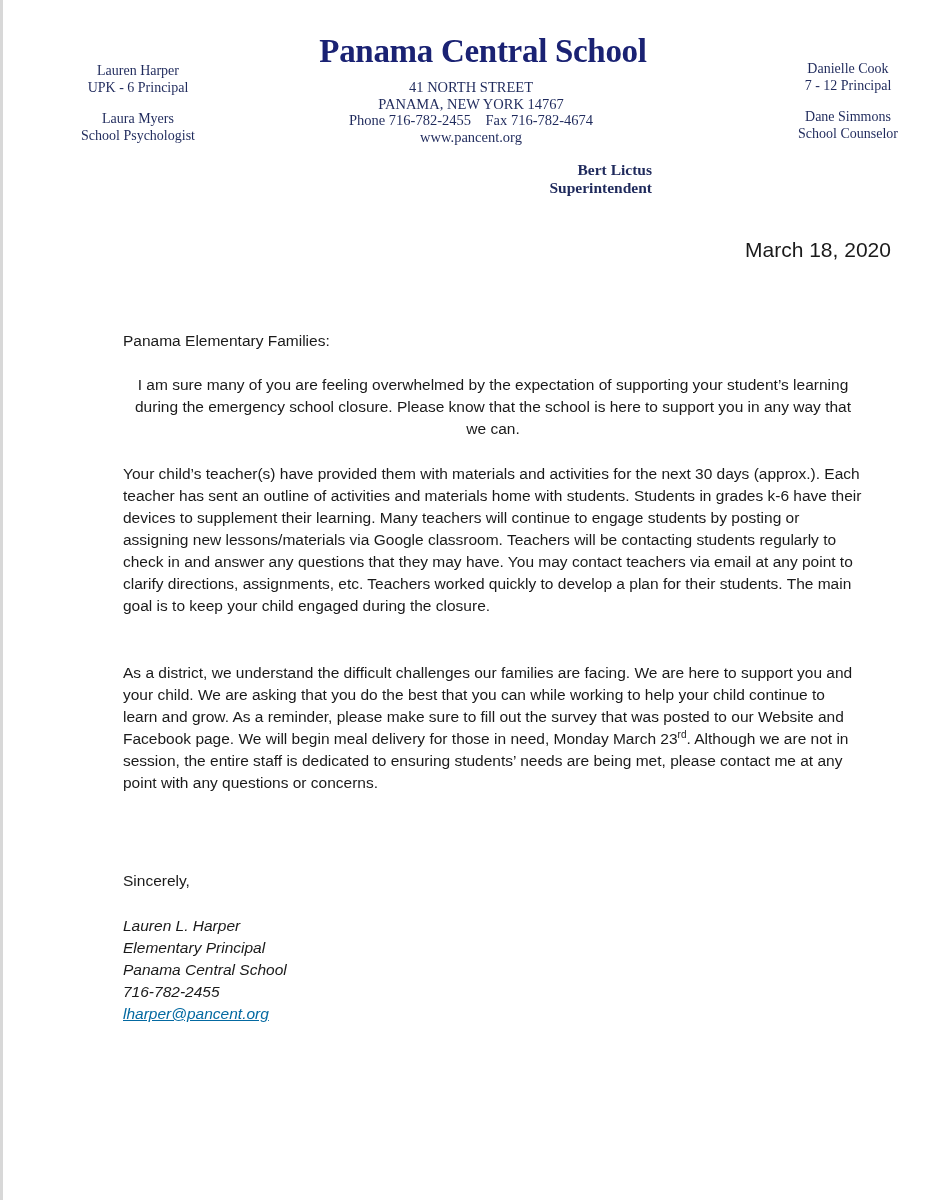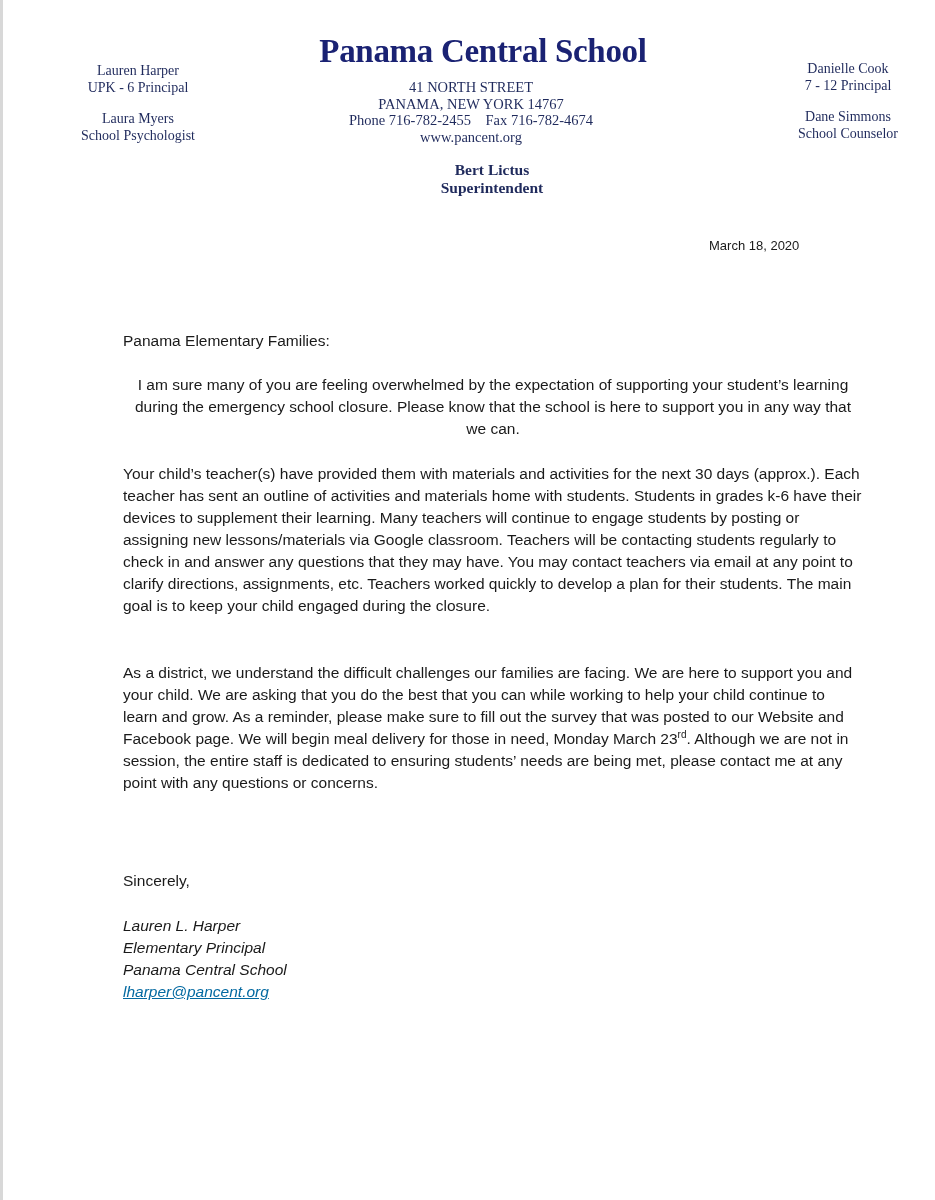--- a/index.html
+++ b/index.html
@@ -7,22 +7,22 @@
     width: 935px; height: 1200px; background: #ffffff; position: relative; overflow: hidden;
     border-left: 3px solid #d8d8d8; box-sizing: border-box;
   }
   .serif { font-family: "Liberation Serif", "DejaVu Serif", serif; color: #1f2a5c; }
   .sans { font-family: "Liberation Sans", "DejaVu Sans", sans-serif; color: #1a1a1a; }
   .abs { position: absolute; }
   .side { text-align: center; font-size: 14px; line-height: 17px; }
   .side .gap { height: 14px; }
   .title { font-size: 33px; font-weight: bold; color: #1a2273; text-align: center; left: 260px; width: 440px; top: 33px; letter-spacing: -0.3px; }
   .addr { text-align: center; left: 268px; width: 400px; top: 79px; font-size: 14.5px; line-height: 16.5px; }
-  .supt { text-align: center; left: 339px; width: 300px; top: 161px; font-size: 15.5px; line-height: 18px; font-weight: bold; }
-  .date { left: 706px; top: 238px; font-size: 13px; }
+  .supt { text-align: right; left: 349px; width: 300px; top: 161px; font-size: 15.5px; line-height: 18px; font-weight: bold; }
+  .date { left: 742px; top: 238px; font-size: 21px; }
   .body { left: 120px; width: 740px; font-size: 15.5px; line-height: 22px; }
   .para { margin: 0; }
   .link { color: #0369a1; text-decoration: underline; }
   sup { font-size: 10px; line-height: 0; text-align: right; }
 </style>
 </head>
 <body>
 
 <div class="abs serif side" style="left:40px; width:190px; top:62px;">
   <div>Lauren Harper</div>
@@ -62,14 +62,15 @@
 
 <p class="abs sans body para" style="top:463px;">Your child’s teacher(s) have provided them with materials and activities for the next 30 days (approx.).  Each teacher has sent an outline of activities and materials home with students. Students in grades k-6 have their devices to supplement their learning. Many teachers will continue to engage students by posting or assigning new lessons/materials via Google classroom.  Teachers will be contacting students regularly to check in and answer any questions that they may have.  You may contact teachers via email at any point to clarify directions, assignments, etc.  Teachers worked quickly to develop a plan for their students.  The main goal is to keep your child engaged during the closure.</p>
 
 <p class="abs sans body para" style="top:662px;"><span>As a district, we understand the difficult challenges our families are facing.  We are here to support you and your child.  We are asking that you do the best that you can while working to help your child continue to learn and grow.  As a reminder, please make sure to fill out the survey that was posted to our Website and Facebook page.  We will begin meal delivery for those in need,  Monday March 23</span><sup>rd</sup><span>.  Although we are not in session, the entire staff is dedicated to ensuring students’ needs are being met, please contact me at any point with any questions or concerns.</span></p>
 
 <div class="abs sans body" style="top:870px;">Sincerely,</div>
 <div class="abs sans body" style="top:915px;font-style:italic;">
   <div>Lauren L. Harper</div>
   <div>Elementary Principal</div>
   <div>Panama Central School</div>
+  <div>716-782-2455</div>
   <div><a class="link">lharper@pancent.org</a></div>
 </div>
 
 </body></html>

